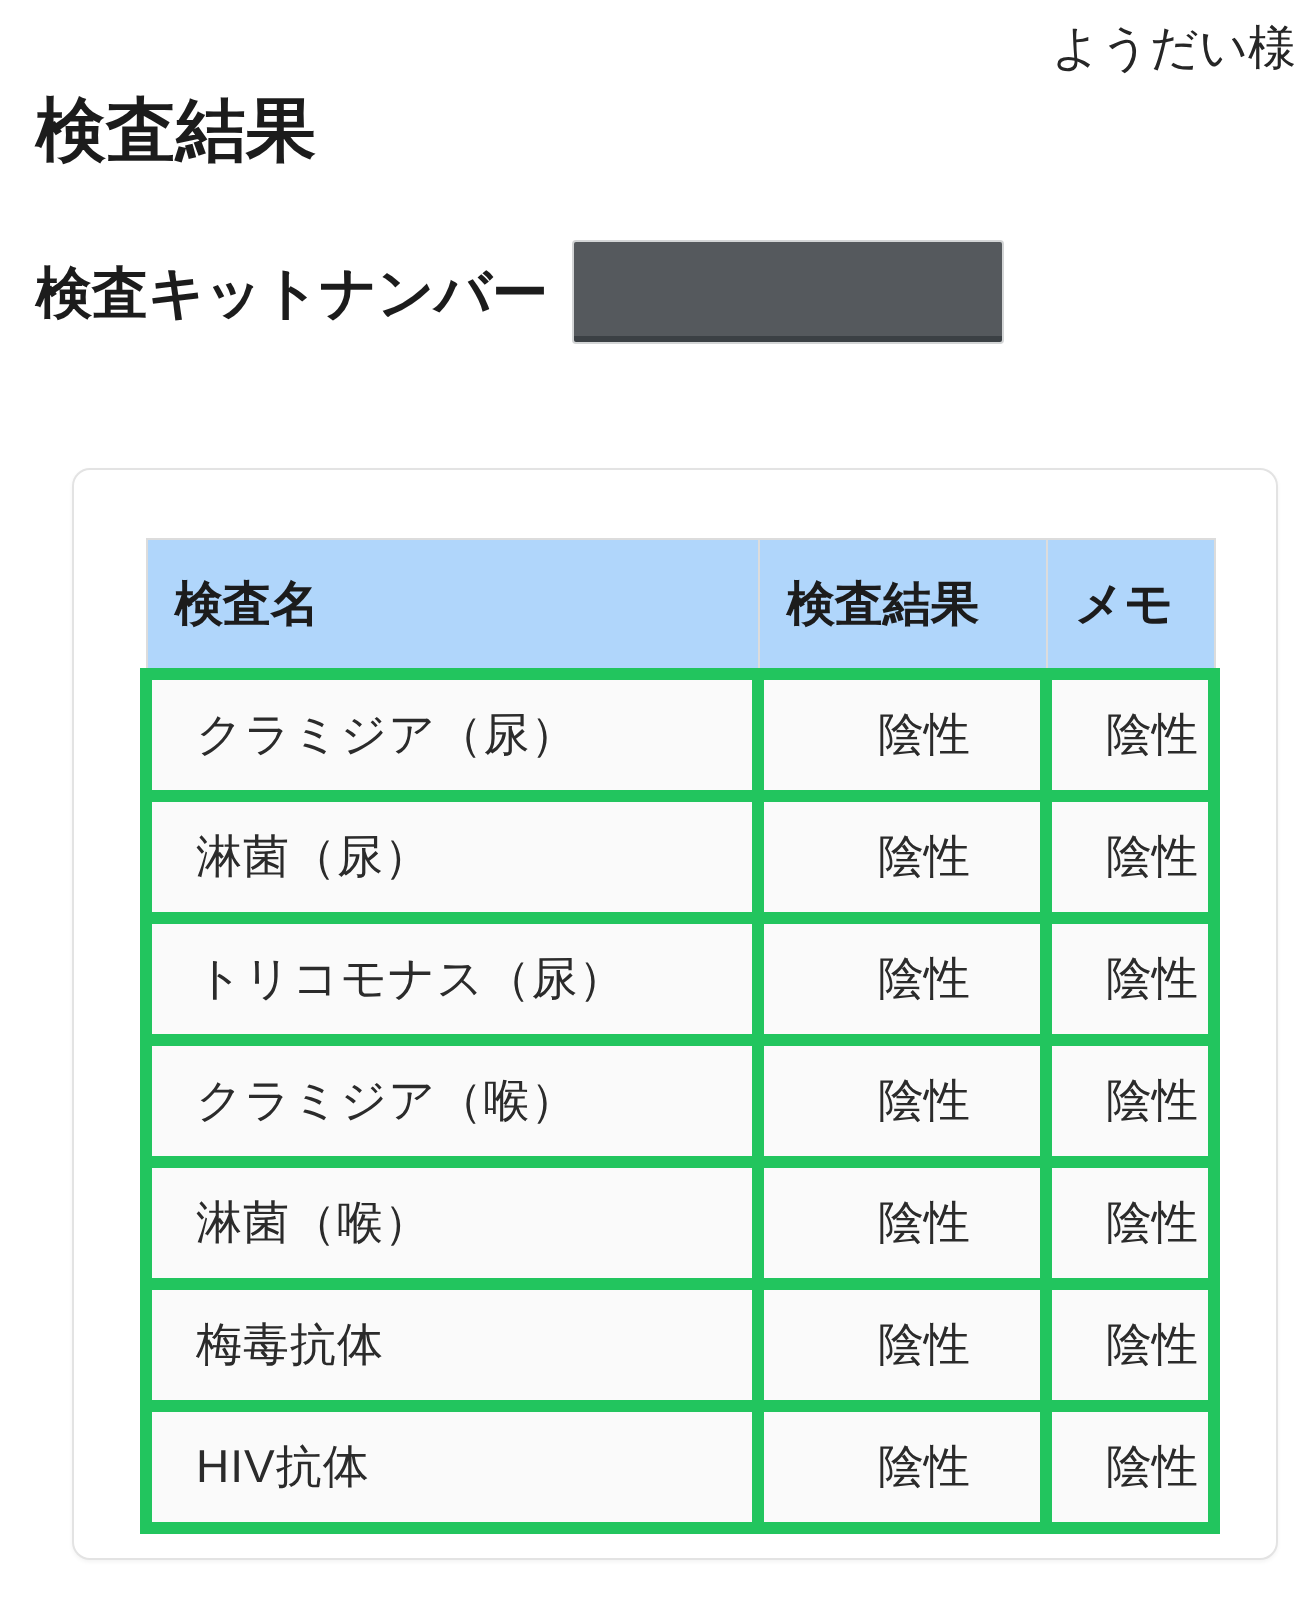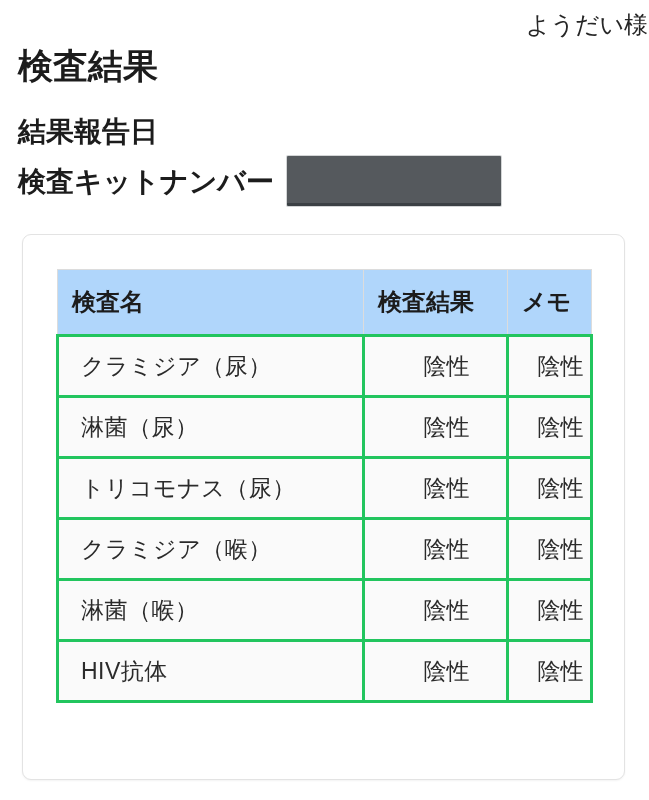--- a/index.html
+++ b/index.html
@@ -78,21 +78,21 @@
     margin-left: 13px;
     background: #55595d;
     border-bottom: 3px solid #3b4044;
     border-radius: 1px;
     box-shadow: 0 0 0 1px rgba(80,86,92,0.25);
   }
 
   
   .card {
     position: absolute;
-    left: 22px;
+    left: 36px;
     top: 234px;
     width: 603px;
     height: 546px;
     background: #ffffff;
     border: 1px solid #e3e3e3;
     border-radius: 9px;
     box-shadow: 0 1px 2px rgba(0,0,0,0.05);
   }
 
   .table-wrap {
@@ -123,21 +123,21 @@
     height: 60px;
     white-space: nowrap;
   }
   table.results td {
     background: #fafafa;
     font-size: 23px;
     font-weight: normal;
     color: #2b2b2b;
     text-align: left;
     padding: 12px 0 12px 22px;
-    border: 3px solid #22c55e;
+    border: 6px solid #22c55e;
     height: 61px;
     white-space: nowrap;
     letter-spacing: 0.5px;
   }
   table.results td.cell-result,
   table.results td.cell-memo {
     letter-spacing: 0px;
     text-align: center;
   }
 </style>
@@ -146,21 +146,20 @@
 
 <div class="user-bar">
   <span class="user-name">ようだい様</span>
 </div>
 
 <div class="head-block">
 
   <h1 class="page-title">検査結果</h1>
 
   <div class="meta-line report-date">
-    <span class="meta-label">結果報告日</span>
     <span class="meta-gap"></span>
   </div>
 
   <div class="meta-line kit-number">
     <span class="meta-label">検査キットナンバー</span>
     <span class="redacted"></span>
   </div>
 
 </div>
 
@@ -199,20 +198,25 @@
           <td class="cell-name">クラミジア（喉）</td>
           <td class="cell-result">陰性</td>
           <td class="cell-memo">陰性</td>
         </tr>
         <tr>
           <td class="cell-name">淋菌（喉）</td>
           <td class="cell-result">陰性</td>
           <td class="cell-memo">陰性</td>
         </tr>
         <tr>
+          <td class="cell-name">梅毒抗体</td>
+          <td class="cell-result">陰性</td>
+          <td class="cell-memo">陰性</td>
+        </tr>
+        <tr>
           <td class="cell-name">HIV抗体</td>
           <td class="cell-result">陰性</td>
           <td class="cell-memo">陰性</td>
         </tr>
       </tbody>
     </table>
   </div>
 </div>
 
 </body></html>

